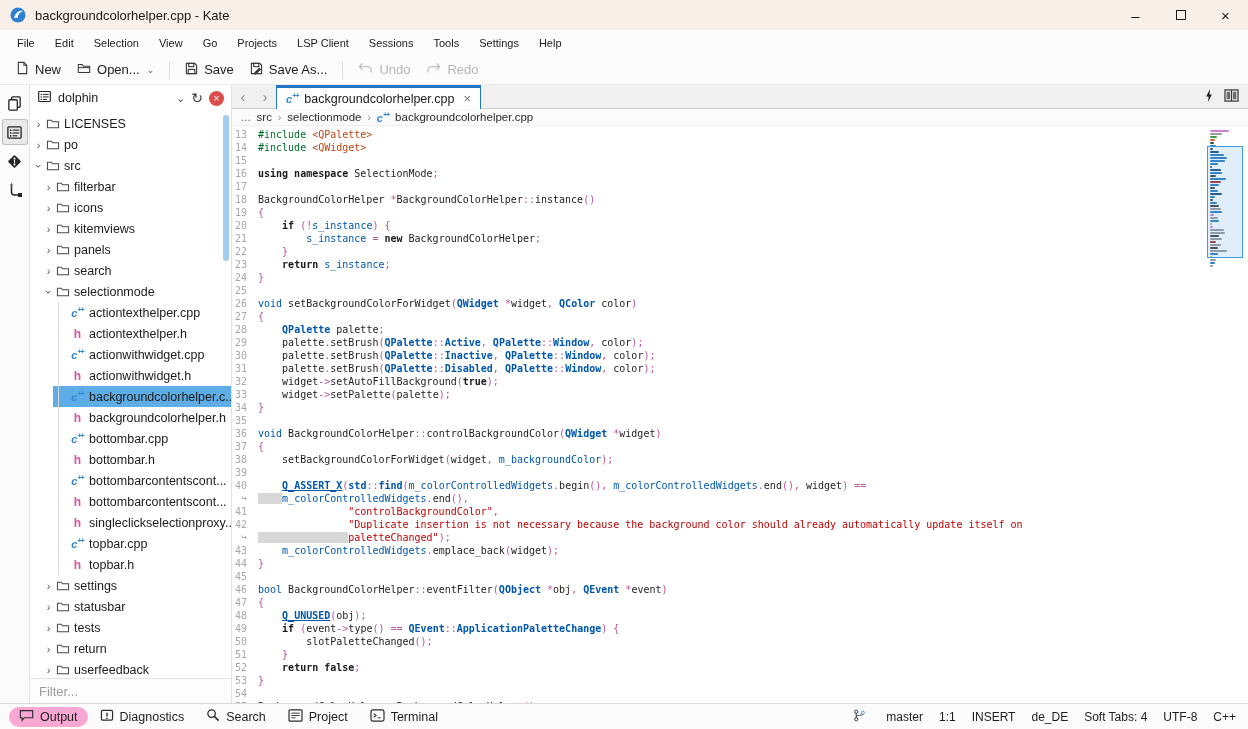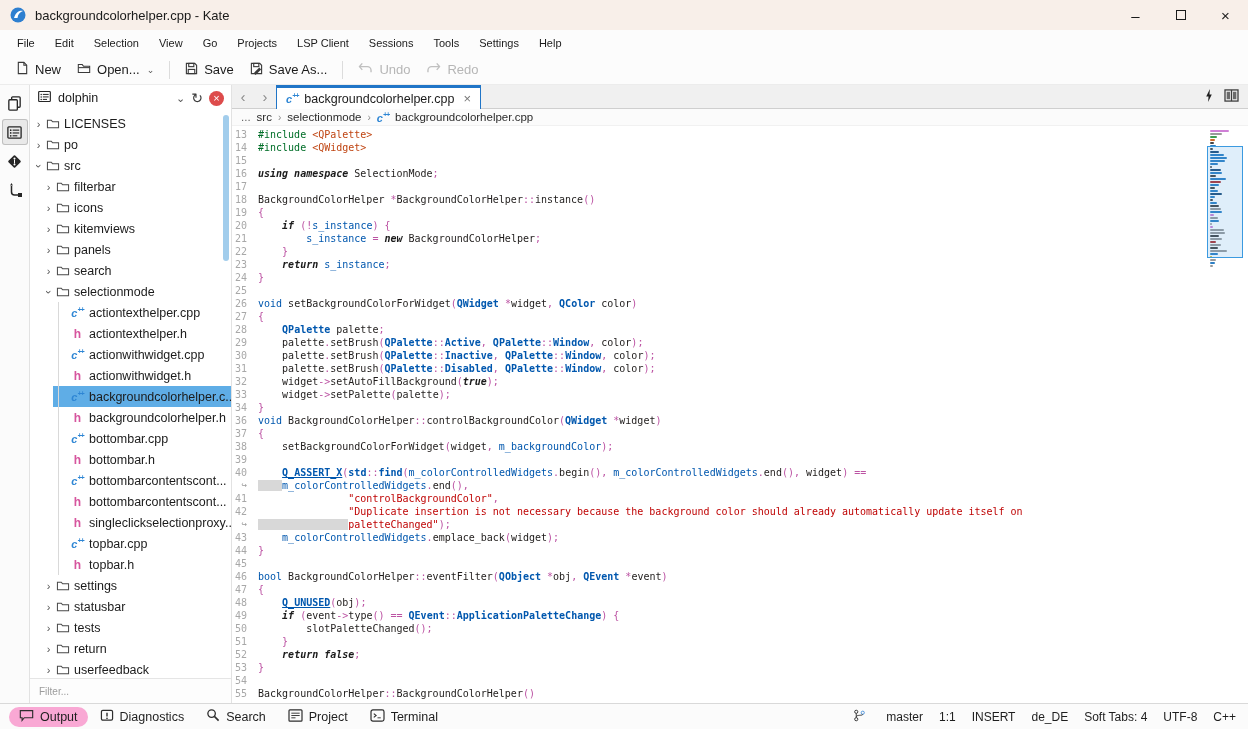--- a/index.html
+++ b/index.html
@@ -44,21 +44,21 @@
   .expander{width:11px;font-size:11px;color:#555;text-align:center;flex:none;}
   .expander.open{transform:rotate(90deg);}
   .vguide{width:11px;height:21px;border-left:1px solid #d9d9d9;margin-left:5px;flex:none;}
   .tree-icon{width:17px;display:flex;justify-content:center;flex:none;}
   .tree-label{color:#1b1b1b;white-space:nowrap;margin-left:3px;}
   .fi-cpp{color:#2e86d4;font-weight:bold;font-size:11px;font-style:italic;}
   .fi-cpp .pp2{font-size:7px;vertical-align:super;letter-spacing:-1px;}
   .fi-h{color:#d6559e;font-weight:bold;font-size:12px;}
   .tree-scrollbar{position:absolute;right:2px;top:4px;width:6px;height:146px;background:#a2cdec;border-radius:3px;}
   .filterbox{height:25px;border-top:1px solid #e5e5e5;display:flex;align-items:center;flex:none;background:#fdfdfd;}
-  .filterbox input{width:100%;border:none;outline:none;background:transparent;font-size:10px;padding:0 9px;color:#333;font-family:"Liberation Sans",sans-serif;}
+  .filterbox input{width:100%;border:none;outline:none;background:transparent;font-size:13px;padding:0 9px;color:#333;font-family:"Liberation Sans",sans-serif;}
   .filterbox input::placeholder{color:#9c9c9c;}
 
   
   .editor{flex:1;display:flex;flex-direction:column;min-width:0;}
   .tabrow{height:24px;background:#f0f0f0;display:flex;align-items:flex-end;border-bottom:1px solid #cfcfcf;flex:none;}
   .nav-btn{width:22px;height:24px;display:flex;align-items:center;justify-content:center;color:#8b8b8b;font-size:15px;}
   .tab{height:24px;display:flex;align-items:center;gap:6px;background:#fff;border-top:3px solid #2075c7;border-left:1px solid #2075c7;border-right:1px solid #2075c7;padding:0 9px;font-size:12.5px;color:#1b1b1b;margin-bottom:-1px;}
   .tab-close{color:#777;font-size:13px;margin-left:3px;}
   .tabrow-right{margin-left:auto;display:flex;align-items:center;gap:11px;padding-right:9px;height:100%;}
   .breadcrumb{height:17px;background:#fbfbfb;display:flex;align-items:center;font-size:11.5px;color:#2b2b2b;padding-left:9px;gap:6px;border-bottom:1px solid #f1f1f1;flex:none;}
@@ -68,21 +68,21 @@
   .crumb-icon{display:flex;align-items:center;}
 
   .codearea{flex:1;position:relative;overflow:hidden;background:#fff;
     font-family:"DejaVu Sans Mono",monospace;font-size:10px;line-height:13px;padding-top:2px;}
   .crow{display:flex;height:13px;}
   .ln{width:26px;flex:none;text-align:right;padding-right:11px;color:#a8a8a8;}
   .ln.wrapmark{color:#9a9a9a;font-size:9px;}
   .ct{white-space:pre;flex:none;text-align:center;}
   .ct .pp{color:#006e28;}
   .ct .inc{color:#bf4310;}
-  .ct .kw{color:#1b1b1b;font-weight:bold;font-style:italic;}
+  .ct .kw{color:#1b1b1b;font-weight:bold;}
   .ct .dt{color:#0057ae;font-weight:bold;}
   .ct .ty{color:#0057ae;}
   .ct .var{color:#0057ae;}
   .ct .mac{color:#0057ae;font-weight:bold;text-decoration:underline;}
   .ct .stdf{color:#0057ae;font-weight:bold;}
   .ct .str{color:#bf0303;}
   .ct .op{color:#bc53a3;}
   .ct .id{color:#1f1c1b;}
   .ct .wf{background:#d8d8d8;}
 
@@ -663,20 +663,24 @@
               <span class="ln">32</span>
               <span class="ct"><span class="id">    widget</span><span class="op">-&gt;</span><span class="id">setAutoFillBackground</span><span class="op">(</span><span class="kw">true</span><span class="op">);</span></span>
             </div>
             <div class="crow">
               <span class="ln">33</span>
               <span class="ct"><span class="id">    widget</span><span class="op">-&gt;</span><span class="id">setPalette</span><span class="op">(</span><span class="id">palette</span><span class="op">);</span></span>
             </div>
             <div class="crow">
               <span class="ln">34</span>
               <span class="ct"><span class="op">}</span></span>
+            </div>
+            <div class="crow">
+              <span class="ln">35</span>
+              <span class="ct"></span>
             </div>
             <div class="crow">
               <span class="ln">36</span>
               <span class="ct"><span class="ty">void</span><span class="id"> BackgroundColorHelper</span><span class="op">::</span><span class="id">controlBackgroundColor</span><span class="op">(</span><span class="dt">QWidget</span><span class="id"> </span><span class="op">*</span><span class="id">widget</span><span class="op">)</span></span>
             </div>
             <div class="crow">
               <span class="ln">37</span>
               <span class="ct"><span class="op">{</span></span>
             </div>
             <div class="crow">

